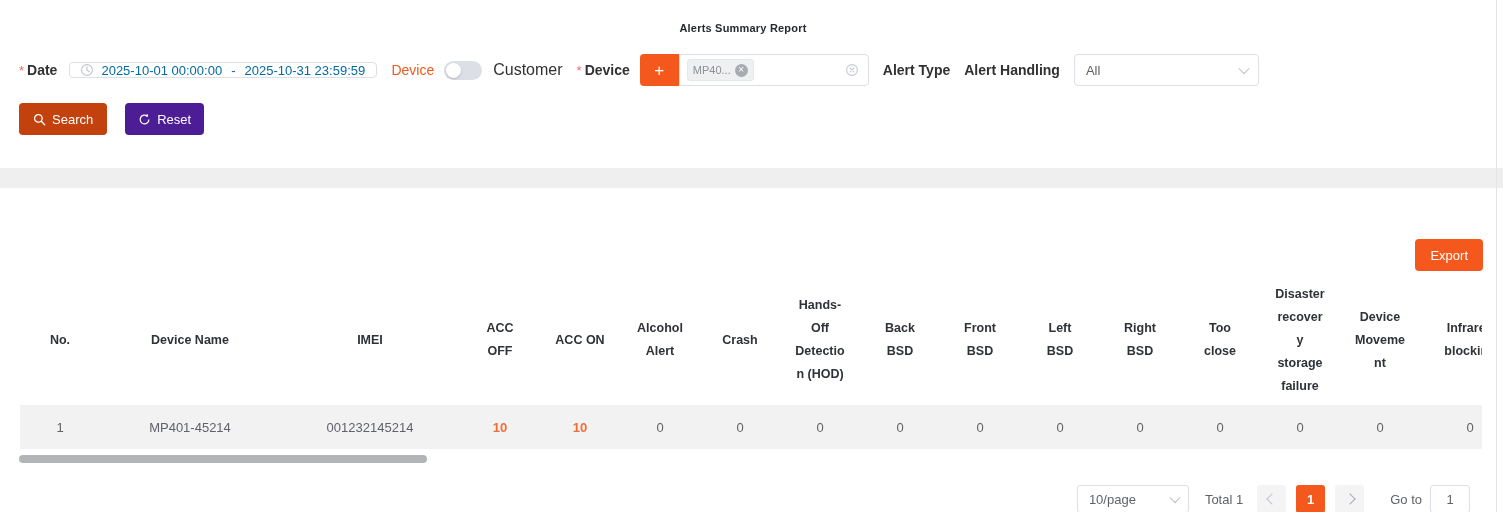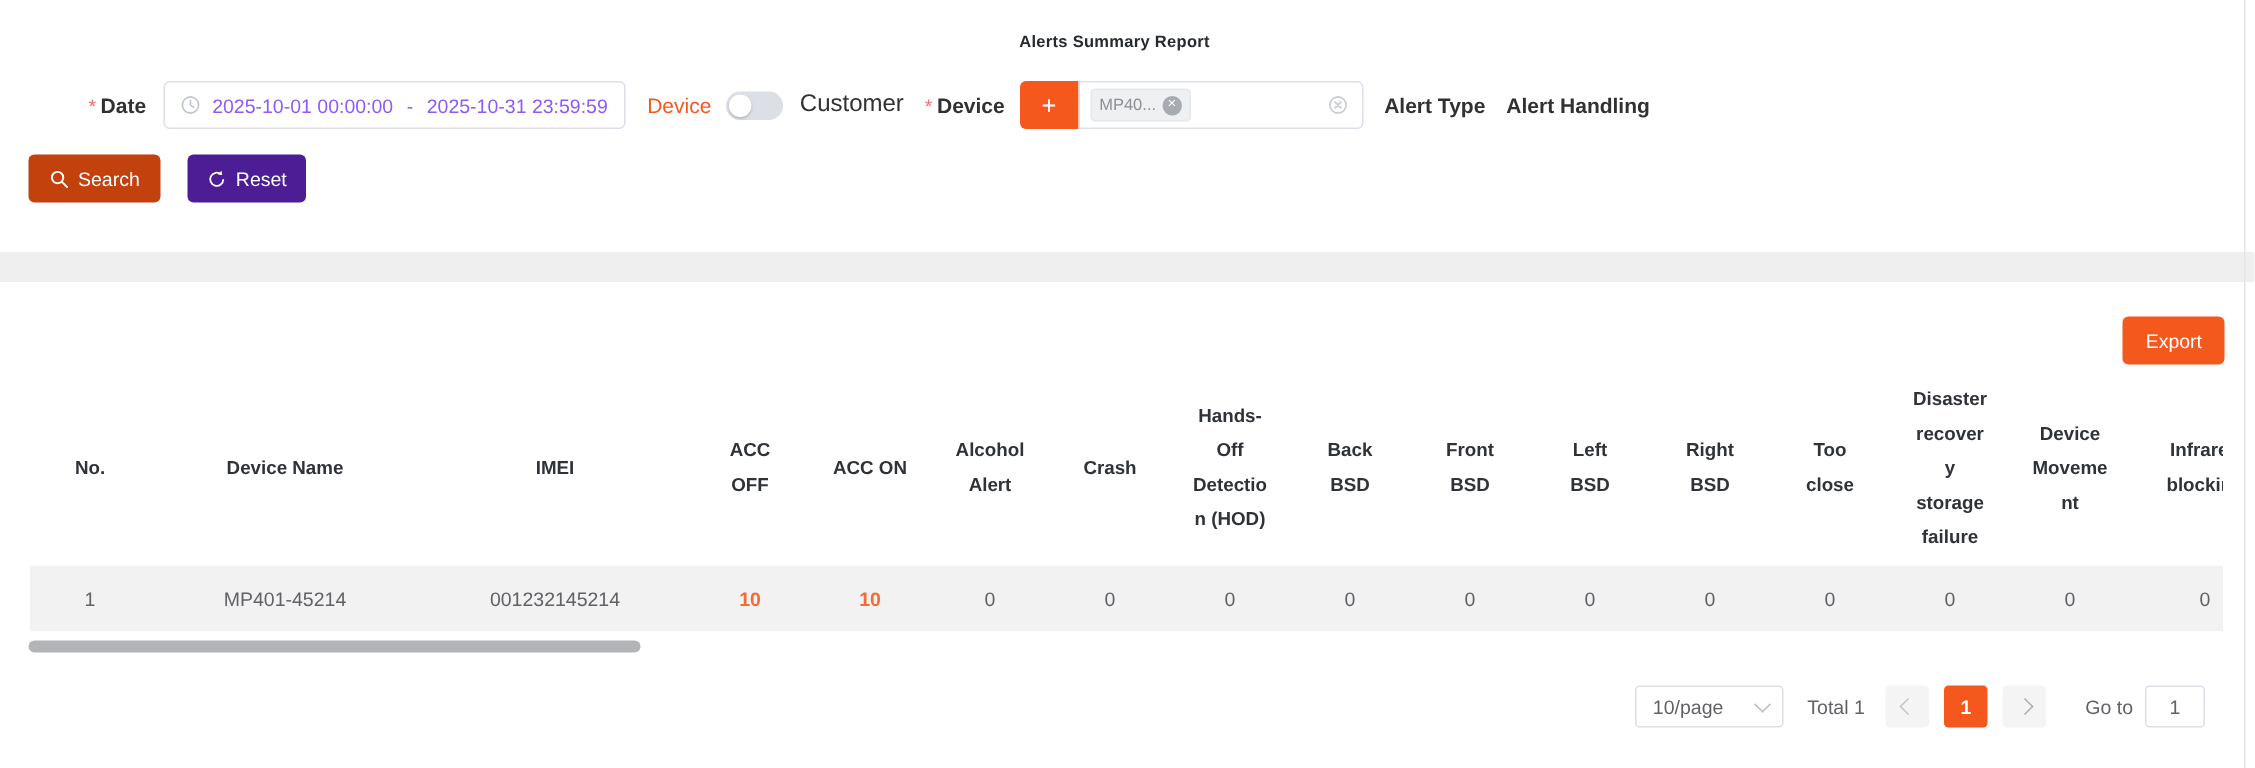--- a/index.html
+++ b/index.html
@@ -8,24 +8,24 @@
     background:#fff;
     font-family:"Liberation Sans","DejaVu Sans",sans-serif;
     color:#303133;
     position:relative;
     overflow:hidden;
   }
   .page-title { padding:22px 20px 0 3px; font-size:11px; font-weight:bold; color:#262a2e; letter-spacing:.2px;text-align:center; }
 
   
   .filters { display:flex; align-items:center; margin:20px 20px 0 19px; white-space:nowrap; }
-  .flabel { font-size:14px; font-weight:600; color:#303133;margin-left:40px; }
+  .flabel { font-size:14px; font-weight:600; color:#303133; }
   .req { color:#f56c6c; font-size:13px; margin-right:3px; font-weight:400; }
-  .date-input { width:308px; height:32px; border:1px solid #dcdfe6; border-radius:4px;
-    display:flex; align-items:center; padding:0 10px; margin-left:12px; font-size:13px; color:#8b5cf6; }
+  .date-input { width:308px; height:16px; border:1px solid #dcdfe6; border-radius:4px;
+    display:flex; align-items:center; padding:0 10px; margin-left:12px; font-size:13px; color:#0369a1; }
   .date-input svg { flex:0 0 auto; margin-right:7px; }
   .date-sep { margin:0 9px; }
   .toggle-label-left { font-size:14px; margin-left:14px; font-weight:400; }
   .toggle { width:38px; height:19px; border-radius:10px; background:#dcdfe6; margin-left:10px; position:relative; cursor:pointer; }
   .toggle .knob { position:absolute; left:2px; top:2px; width:15px; height:15px; border-radius:50%; background:#fff; box-shadow:0 1px 2px rgba(0,0,0,.2); }
   .toggle-label-right { font-size:16px; margin-left:11px; font-weight:400; }
   .dev-label { margin-left:14px; }
   .device-group { display:flex; margin-left:10px; }
   .add-btn { width:39px; height:32px; border:none; border-radius:4px 0 0 4px; color:#fff; font-size:17px; line-height:1;
     display:flex; align-items:center; justify-content:center; cursor:pointer; }
@@ -67,21 +67,21 @@
   th { font-size:12.5px; font-weight:bold; color:#2f3338; line-height:23px; height:130px; vertical-align:middle;
     padding:0 14px; text-align:center; overflow-wrap:break-word; }
   td { height:44px; background:#f2f2f3; font-size:13px; color:#606266; text-align:center; overflow:hidden; }
   td.accent { font-weight:600; }
 
   .hscrollbar-track { margin:6px 0 0 19px; width:1462px; height:8px; }
   .hscrollbar { width:408px; height:8px; border-radius:4px; background:#b2b4b8; cursor:grab; }
 
   
   .pagination { display:flex; align-items:center; justify-content:flex-end; margin:22px 33px 0 0; font-size:13px; color:#606266; }
-  .psize { width:99px; height:28px; border:1px solid #dcdfe6; border-radius:3px; display:flex; align-items:center;
+  .psize { width:112px; height:28px; border:1px solid #dcdfe6; border-radius:3px; display:flex; align-items:center;
     padding:0 9px 0 11px; cursor:pointer; }
   .ptotal { margin-left:16px;text-align:right; }
   .pbtn { width:29px; height:28px; border-radius:3px; background:#f4f4f5; display:flex; align-items:center; justify-content:center;
     margin-left:10px; border:none; cursor:pointer; font-size:13px; }
   .pbtn.first { margin-left:14px; }
   .pcur { color:#fff; font-weight:bold; }
   .goto-label { margin-left:26px; }
   .goto-input { width:40px; height:28px; border:1px solid #dcdfe6; border-radius:3px; text-align:center; margin-left:8px;
     font-size:13px; color:#606266; font-family:inherit; }
 
@@ -125,20 +125,24 @@
           <circle cx="7" cy="7" r="5.4" fill="none" stroke="#c6cad1" stroke-width="1.1"></circle>
           <path d="M5.1 5.1l3.8 3.8M8.9 5.1l-3.8 3.8" stroke="#c6cad1" stroke-width="1.1" stroke-linecap="round"></path>
         </svg>
       </span>
     </div>
   </div>
 
   <span class="flabel lbl-gap">Alert Type</span>
 
   <span class="flabel lbl-gap">Alert Handling</span>
+  <div class="select select-handling">
+    <span>All</span>
+    <i class="chev down"></i>
+  </div>
 </div>
 
 <div class="btn-row">
   <button class="btn btn-search" style="background: #c2410c;">
     <svg width="13" height="13" viewBox="0 0 14 14">
       <circle cx="5.8" cy="5.8" r="4.1" fill="none" stroke="#fff" stroke-width="1.4"></circle>
       <path d="M8.9 8.9L12.6 12.6" stroke="#fff" stroke-width="1.4" stroke-linecap="round"></path>
     </svg>
     <span>Search</span>
   </button>
@@ -147,21 +151,21 @@
       <path d="M11.7 7a4.7 4.7 0 1 1-1.5-3.45" fill="none" stroke="#fff" stroke-width="1.3"></path>
       <path d="M10.4 0.9l0.5 3.1-3.1-0.4z" fill="#fff"></path>
     </svg>
     <span>Reset</span>
   </button>
 </div>
 
 <div class="divider"></div>
 
 <div class="export-row">
-  <button class="btn-export" style="background: rgb(245, 88, 29);">Export</button>
+  <button class="btn-export" style="background: rgb(245, 88, 29); margin-top: 28px;">Export</button>
 </div>
 
 <div class="table-wrap">
   <table>
     <colgroup id="tbl-cols">
         <col style="width: 80px;">
         <col style="width: 180px;">
         <col style="width: 180px;">
         <col style="width: 80px;">
         <col style="width: 80px;">

